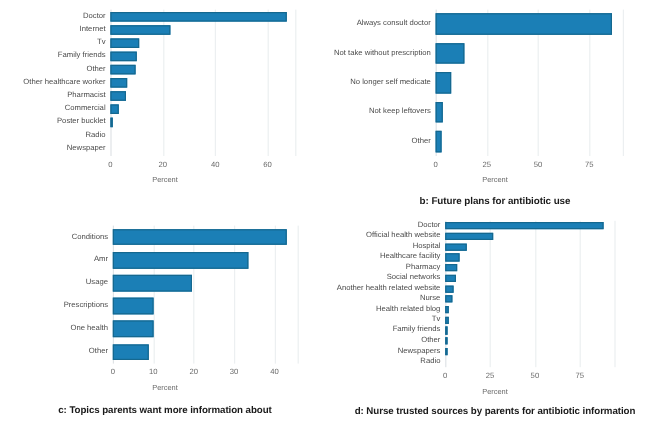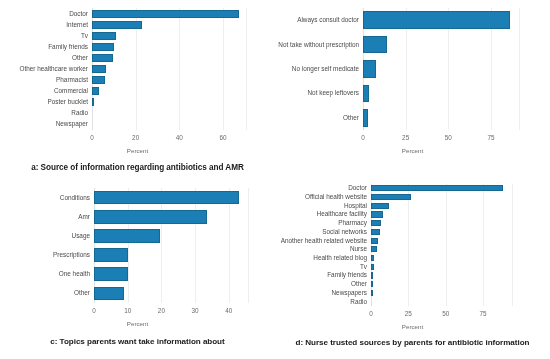--- a/index.html
+++ b/index.html
@@ -158,21 +158,20 @@
           </div>
         </div>
       <div class="ticks">
           <div class="xtick" style="left: 0px; top: 126px;">0</div>
           <div class="xtick" style="left: 43.662px; top: 126px;">20</div>
           <div class="xtick" style="left: 87.3239px; top: 126px;">40</div>
           <div class="xtick" style="left: 130.986px; top: 126px;">60</div>
         </div>
     </div>
     <div class="xaxis-title" style="top:147px; left:0;">Percent</div>
-    <div class="caption" style="top:163px;">a: Source of information regarding antibiotics and AMR</div>
   </div>
 
   <div class="panel">
     <div class="chart" id="chart-b" style="position:absolute; left:88px; top:8px; width:157px; height:122px;">
       <div class="axes">
           <div class="gridline zero" style="left: 0px;"></div>
           <div class="gridline" style="left: 42.663px;"></div>
           <div class="gridline" style="left: 85.3261px;"></div>
           <div class="gridline" style="left: 127.989px;"></div>
           <div class="gridline" style="left: 156px;"></div>
@@ -200,20 +199,21 @@
           </div>
         </div>
       <div class="ticks">
           <div class="xtick" style="left: 0px; top: 126px;">0</div>
           <div class="xtick" style="left: 42.663px; top: 126px;">25</div>
           <div class="xtick" style="left: 85.3261px; top: 126px;">50</div>
           <div class="xtick" style="left: 127.989px; top: 126px;">75</div>
         </div>
     </div>
     <div class="xaxis-title" style="top:147px; left:0;">Percent</div>
+    <div class="caption" style="top:163px;">b: Future plans for antibiotic use</div>
   </div>
 
   <div class="panel">
     <div class="chart" id="chart-c" style="position:absolute; left:94px; top:8px; width:155px; height:115px;">
       <div class="axes">
           <div class="gridline zero" style="left: 0px;"></div>
           <div class="gridline" style="left: 33.6957px;"></div>
           <div class="gridline" style="left: 67.3913px;"></div>
           <div class="gridline" style="left: 101.087px;"></div>
           <div class="gridline" style="left: 134.783px;"></div>
@@ -247,21 +247,21 @@
         </div>
       <div class="ticks">
           <div class="xtick" style="left: 0px; top: 119px;">0</div>
           <div class="xtick" style="left: 33.6957px; top: 119px;">10</div>
           <div class="xtick" style="left: 67.3913px; top: 119px;">20</div>
           <div class="xtick" style="left: 101.087px; top: 119px;">30</div>
           <div class="xtick" style="left: 134.783px; top: 119px;">40</div>
         </div>
     </div>
     <div class="xaxis-title" style="top:140px; left:0;">Percent</div>
-    <div class="caption wide" style="top:157px;">c: Topics parents want take information about</div>
+    <div class="caption wide" style="top:157px;">c: Topics parents want more information about</div>
   </div>
 
   <div class="panel">
     <div class="chart" id="chart-d" style="position:absolute; left:96px; top:4px; width:142px; height:122px;">
       <div class="axes">
           <div class="gridline zero" style="left: 0px;"></div>
           <div class="gridline" style="left: 37.3684px;"></div>
           <div class="gridline" style="left: 74.7368px;"></div>
           <div class="gridline" style="left: 112.105px;"></div>
           <div class="gridline" style="left: 141px;"></div>

